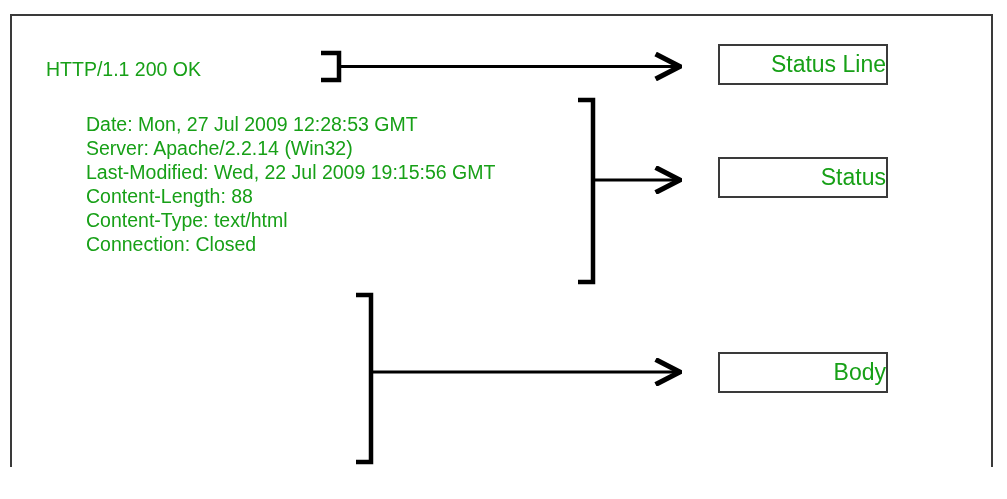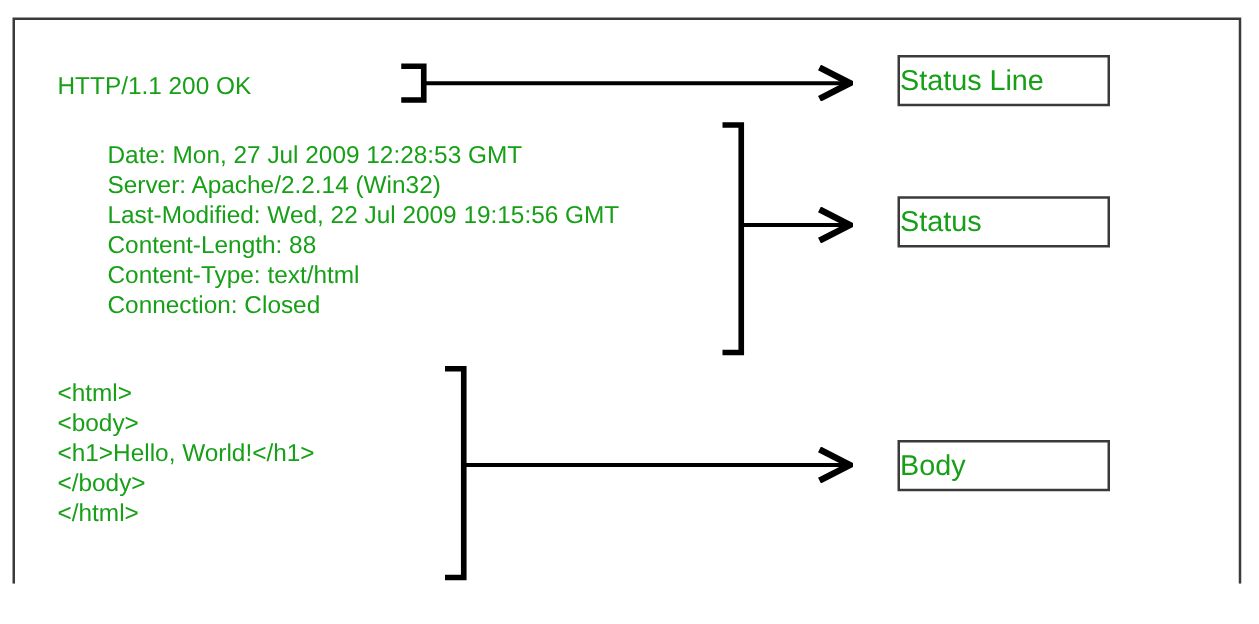--- a/index.html
+++ b/index.html
@@ -43,21 +43,21 @@
   #body-text        { left: 46px; top: 303px; }
 
   
   .label-box {
     position: absolute;
     border: 2px solid #3a3a3a;
     box-sizing: border-box;
     background: #ffffff;
     display: flex;
     align-items: center;
-    justify-content: flex-start;
+    justify-content: flex-end;
     color: #17a017;
     font-size: 23px;
     font-family: "Liberation Sans", sans-serif;
     width: 170px;
     height: 41px;
     left: 718px;
   }
   #box-status-line { top: 44px; }
   #box-headers     { top: 157px; }
   #box-body        { top: 352px; }
@@ -81,25 +81,20 @@
 
   <div class="msg-text" id="status-line-text">HTTP/1.1 200 OK</div>
 
   <div class="msg-text" id="headers-text">Date: Mon, 27 Jul 2009 12:28:53 GMT
 Server: Apache/2.2.14 (Win32)
 Last-Modified: Wed, 22 Jul 2009 19:15:56 GMT
 Content-Length: 88
 Content-Type: text/html
 Connection: Closed</div>
 
-  <div class="msg-text" id="body-text">&lt;html&gt;
-&lt;body&gt;
-&lt;h1&gt;Hello, World!&lt;/h1&gt;
-&lt;/body&gt;
-&lt;/html&gt;</div>
 
   <svg id="connectors" viewBox="0 0 1007 499">
     <defs>
       <marker id="arrowhead" markerWidth="9" markerHeight="9" refX="7.6" refY="4.5" orient="auto" markerUnits="strokeWidth">
         <path d="M 0.6,0.6 L 8.2,4.5 L 0.6,8.4" fill="none" stroke="#000000" stroke-width="1.6" stroke-linecap="butt" stroke-linejoin="miter"></path>
       </marker>
     </defs>
 
     <g>
       <path d="M 321,53 L 339,53 L 339,80 L 321,80" fill="none" stroke="#000000" stroke-width="4.5" stroke-linecap="butt" stroke-linejoin="miter"></path>

